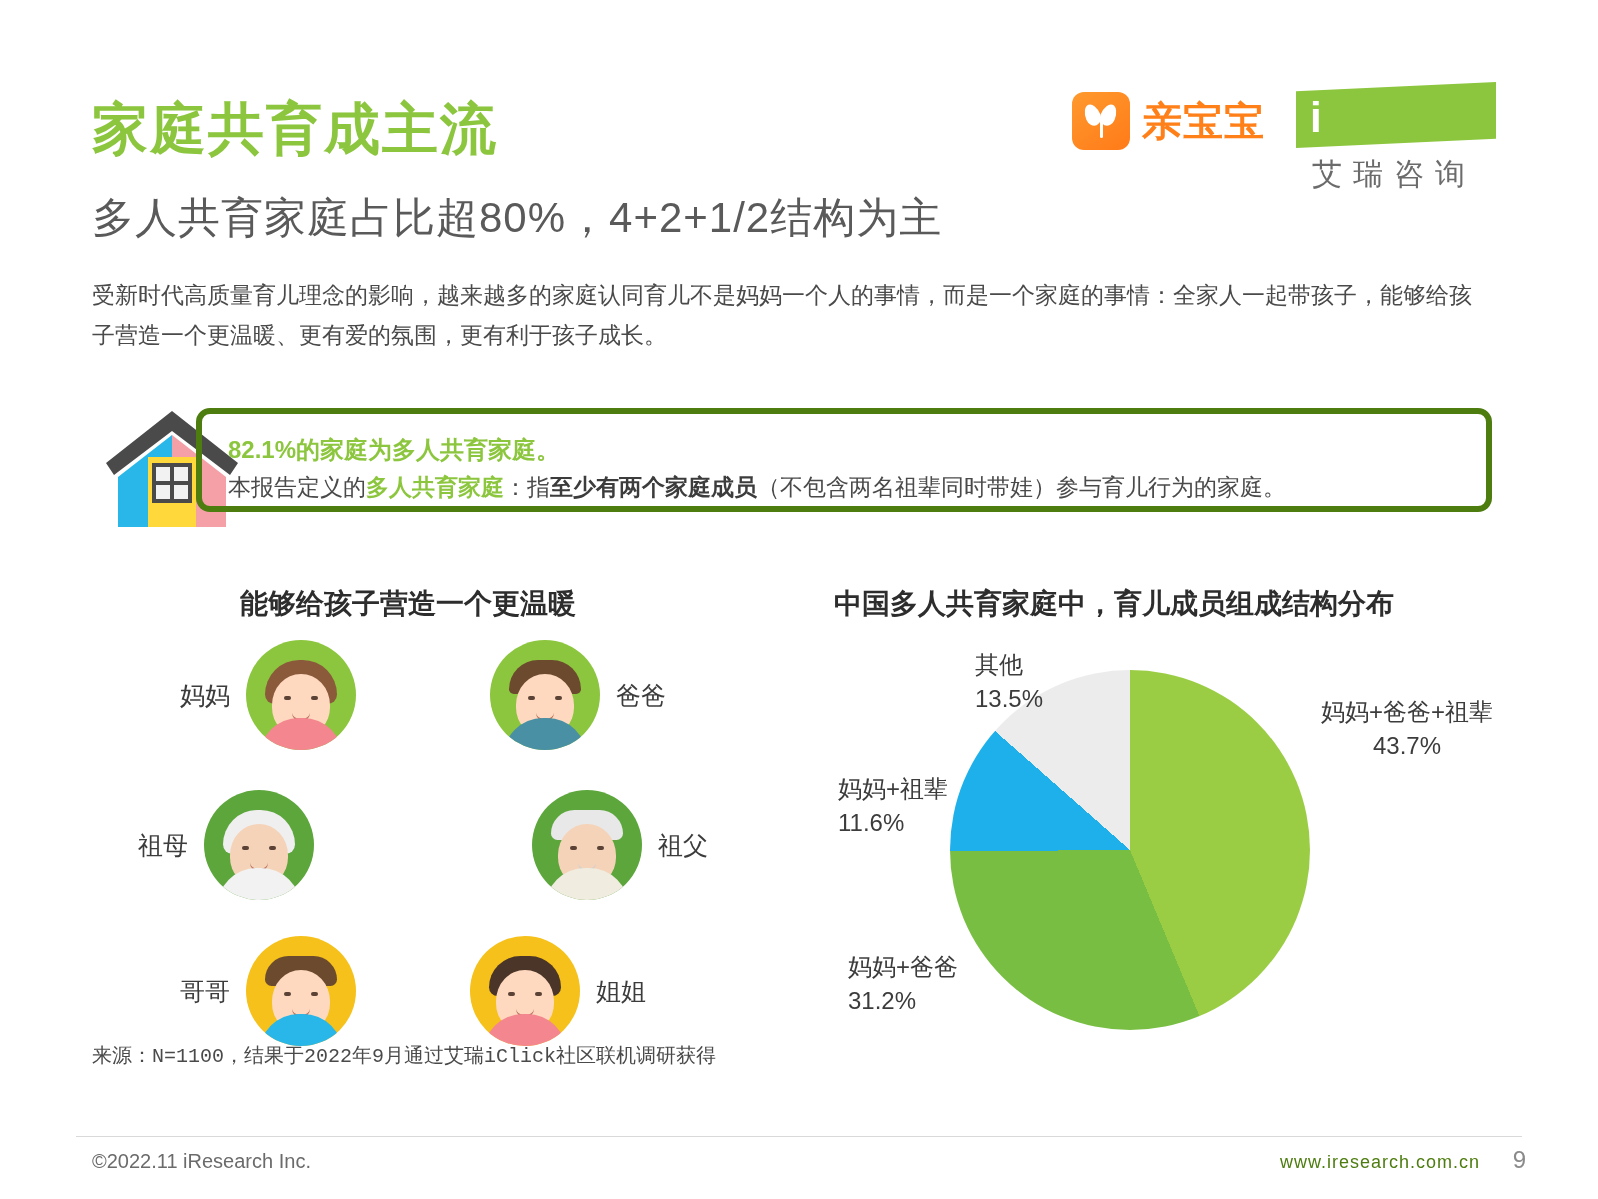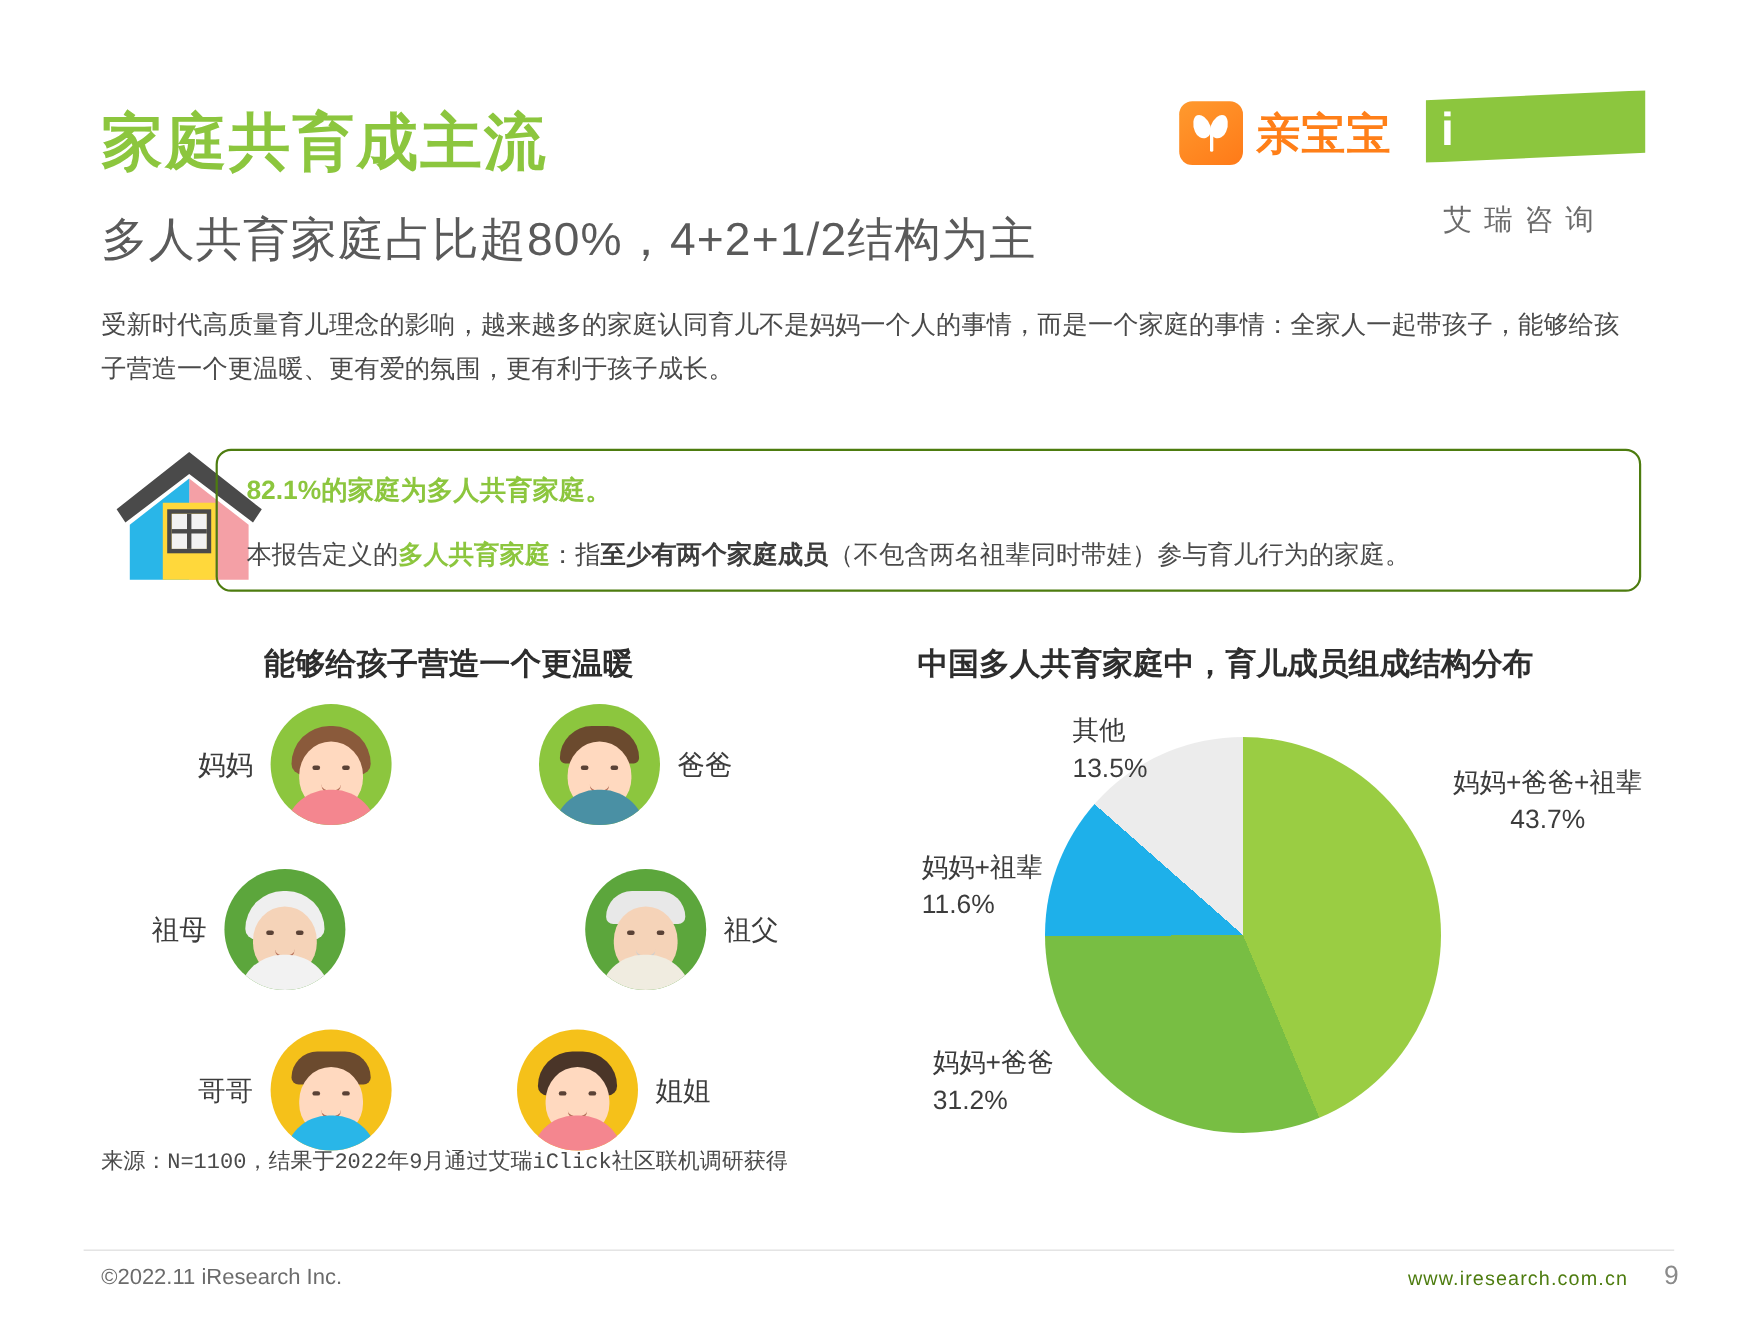--- a/index.html
+++ b/index.html
@@ -65,32 +65,32 @@
   .logo-ir .i {
     position:absolute; left:22px; top:14px;
     font-size:42px; font-weight:bold; color:#ffffff;
   }
   .logo-ir .research {
     position:absolute; left:46px; top:10px;
     font-size:40px; font-weight:bold; color:#ffffff; letter-spacing:0px;
   }
   .logo-ir .cn {
     position:absolute; left:24px; top:74px;
-    font-size:26px; color:#6b6b6b; letter-spacing:11px;margin-top:28px;
+    font-size:30px; color:#6b6b6b; letter-spacing:11px;
   }
 
   
   .callout {
-    position:absolute; left:196px; top:408px; width:1296px; height:130px;
-    border:2px solid #4d7c0f; border-radius:14px;
+    position:absolute; left:196px; top:408px; width:1296px; height:104px;
+    border:6px solid #4d7c0f; border-radius:14px;
     box-sizing:border-box;
     padding:20px 26px;
   }
   .callout .line1 { font-size:24px; font-weight:bold; color:#8cc63e; }
-  .callout .line2 { font-size:23px; margin-top:27px; color:#4a4a4a; }
+  .callout .line2 { font-size:23px; margin-top:6px; color:#4a4a4a; }
   .callout .hl { color:#8cc63e; font-weight:bold; }
   .callout .hl2 { color:#3c3c3c; font-weight:bold; }
 
   .house { position:absolute; left:98px; top:405px; width:148px; height:128px; }
 
   
   .sec-title-l {
     position:absolute; left:240px; top:585px;
     font-size:28px; font-weight:bold; color:#2d2d2d;
   }

